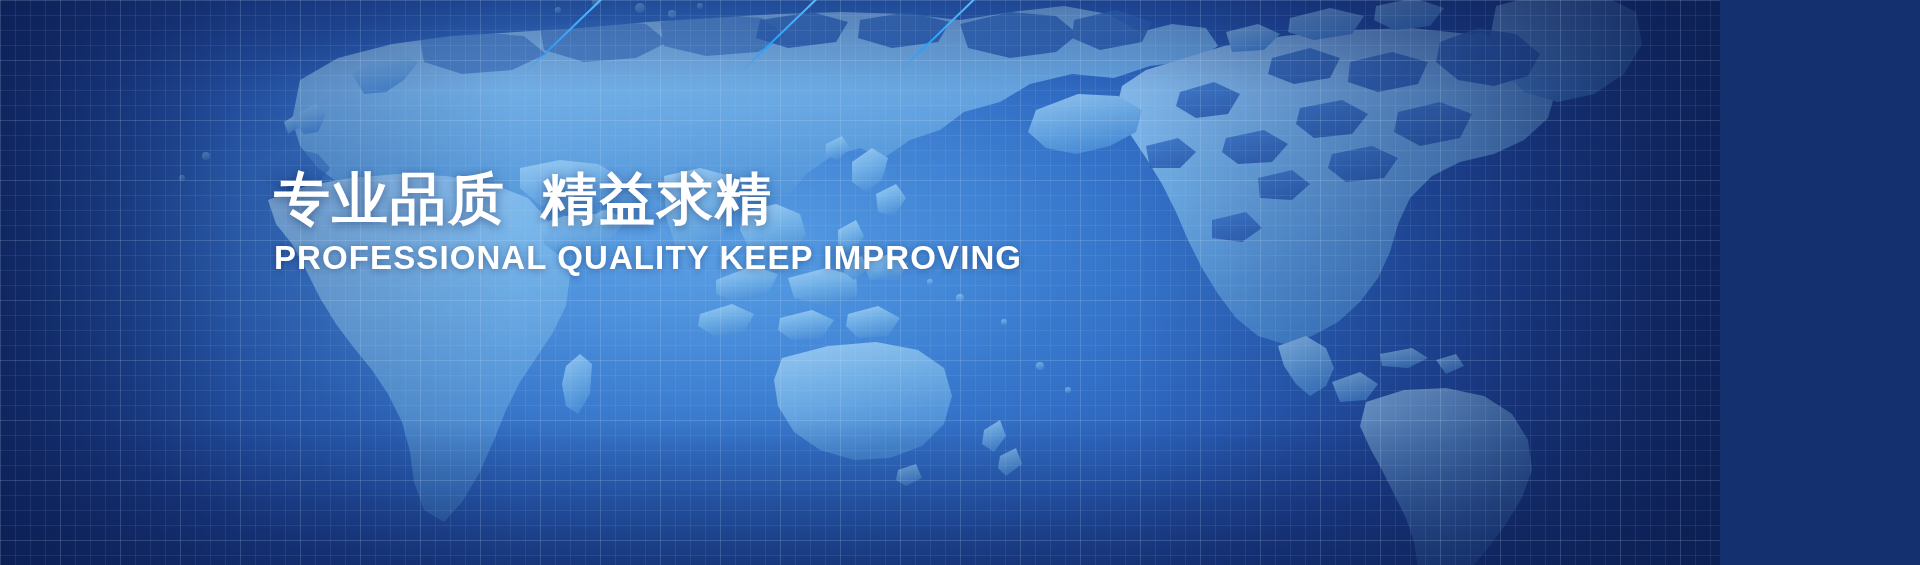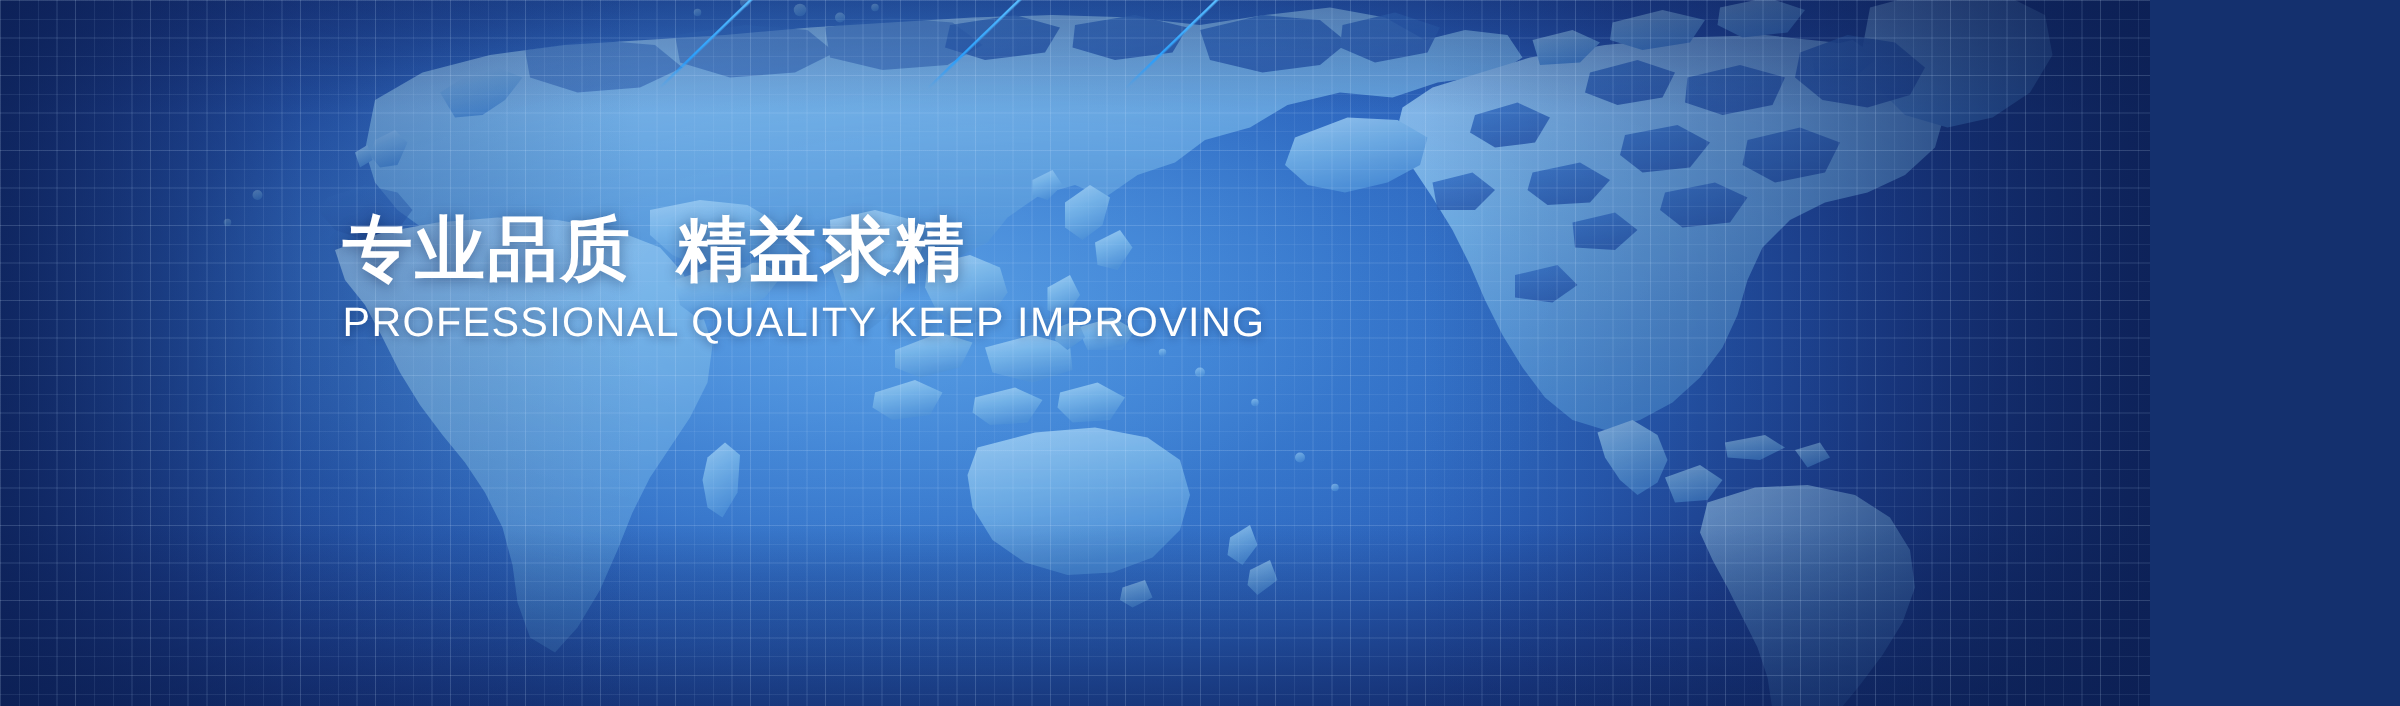--- a/index.html
+++ b/index.html
@@ -105,21 +105,21 @@
     font-weight:700;
     letter-spacing:2px;
     white-space:pre;
     text-shadow:0 2px 10px rgba(6,22,64,0.45);
   }
   .subline {
     margin-top:8px;
     color:#ffffff;
     font-size:33px;
     line-height:40px;
-    font-weight:400;
+    font-weight:700;
     letter-spacing:1.1px;
     white-space:pre;
     text-shadow:0 1px 7px rgba(6,22,64,0.40);
   }
 </style>
 </head>
 <body>
 
 <div id="banner">
 

